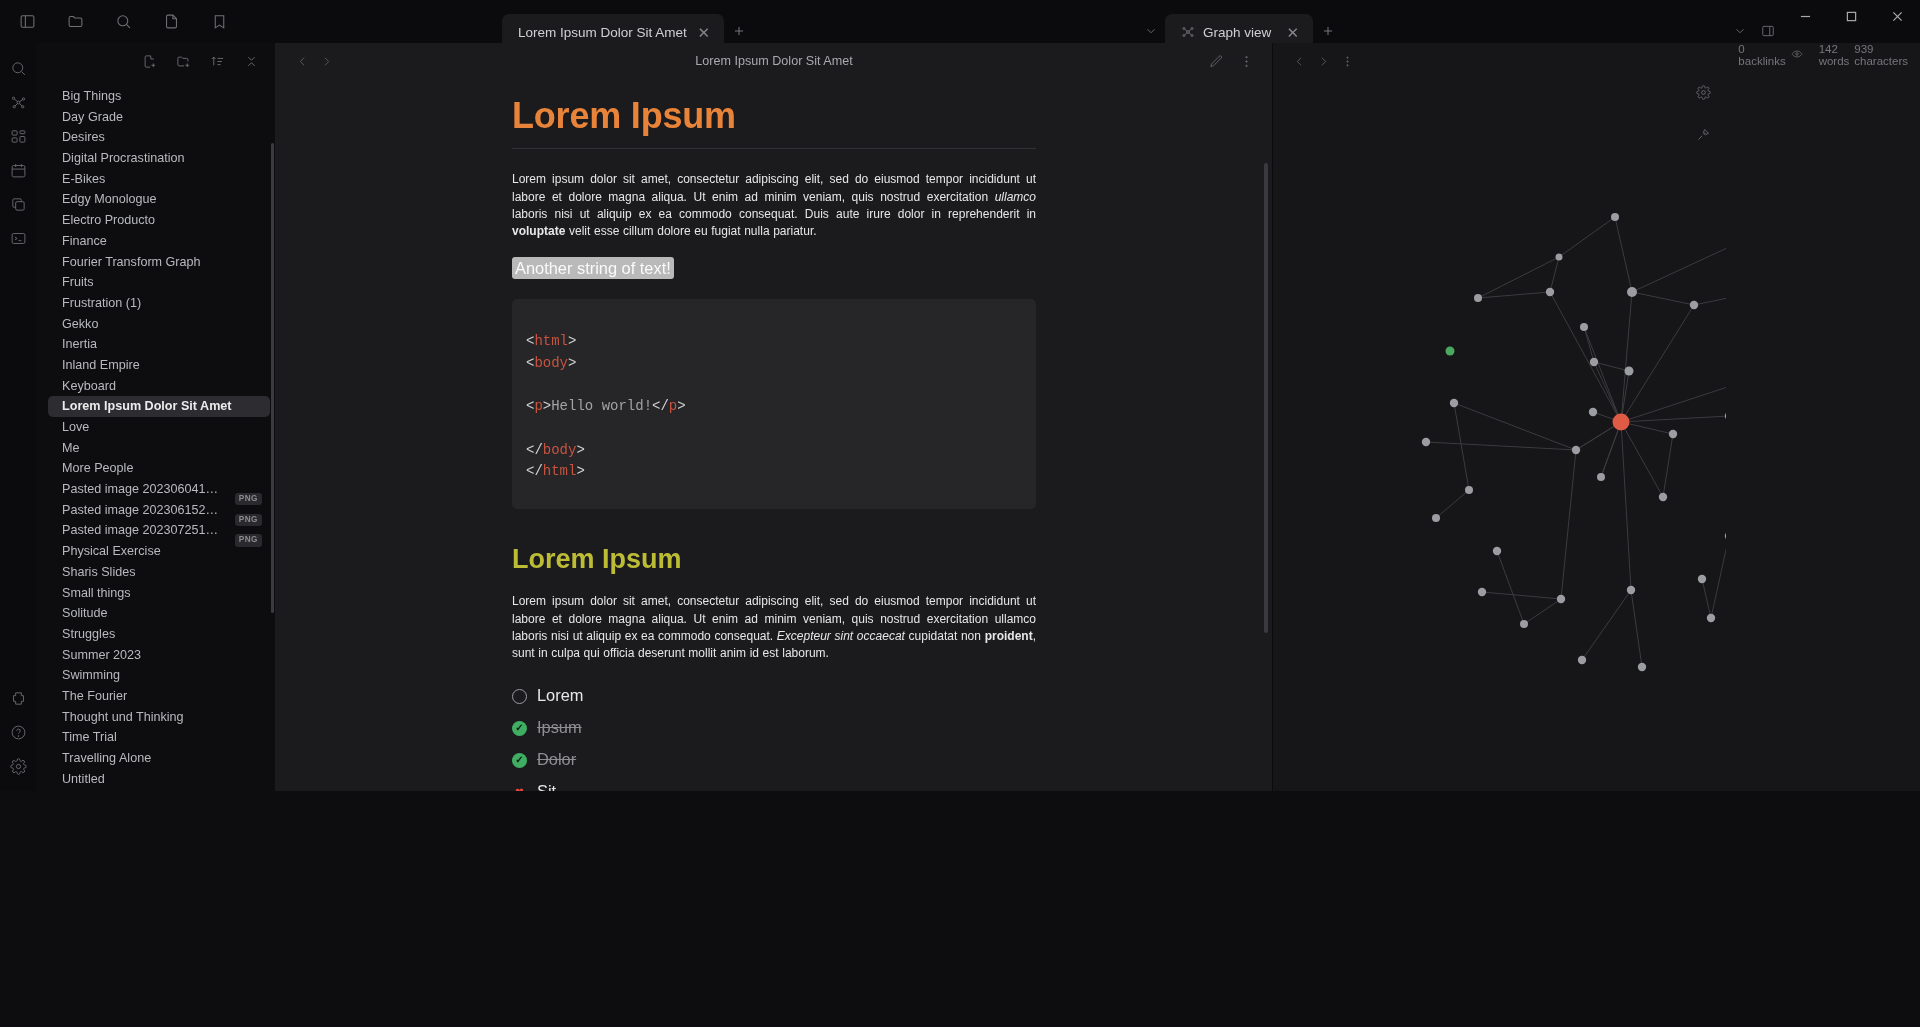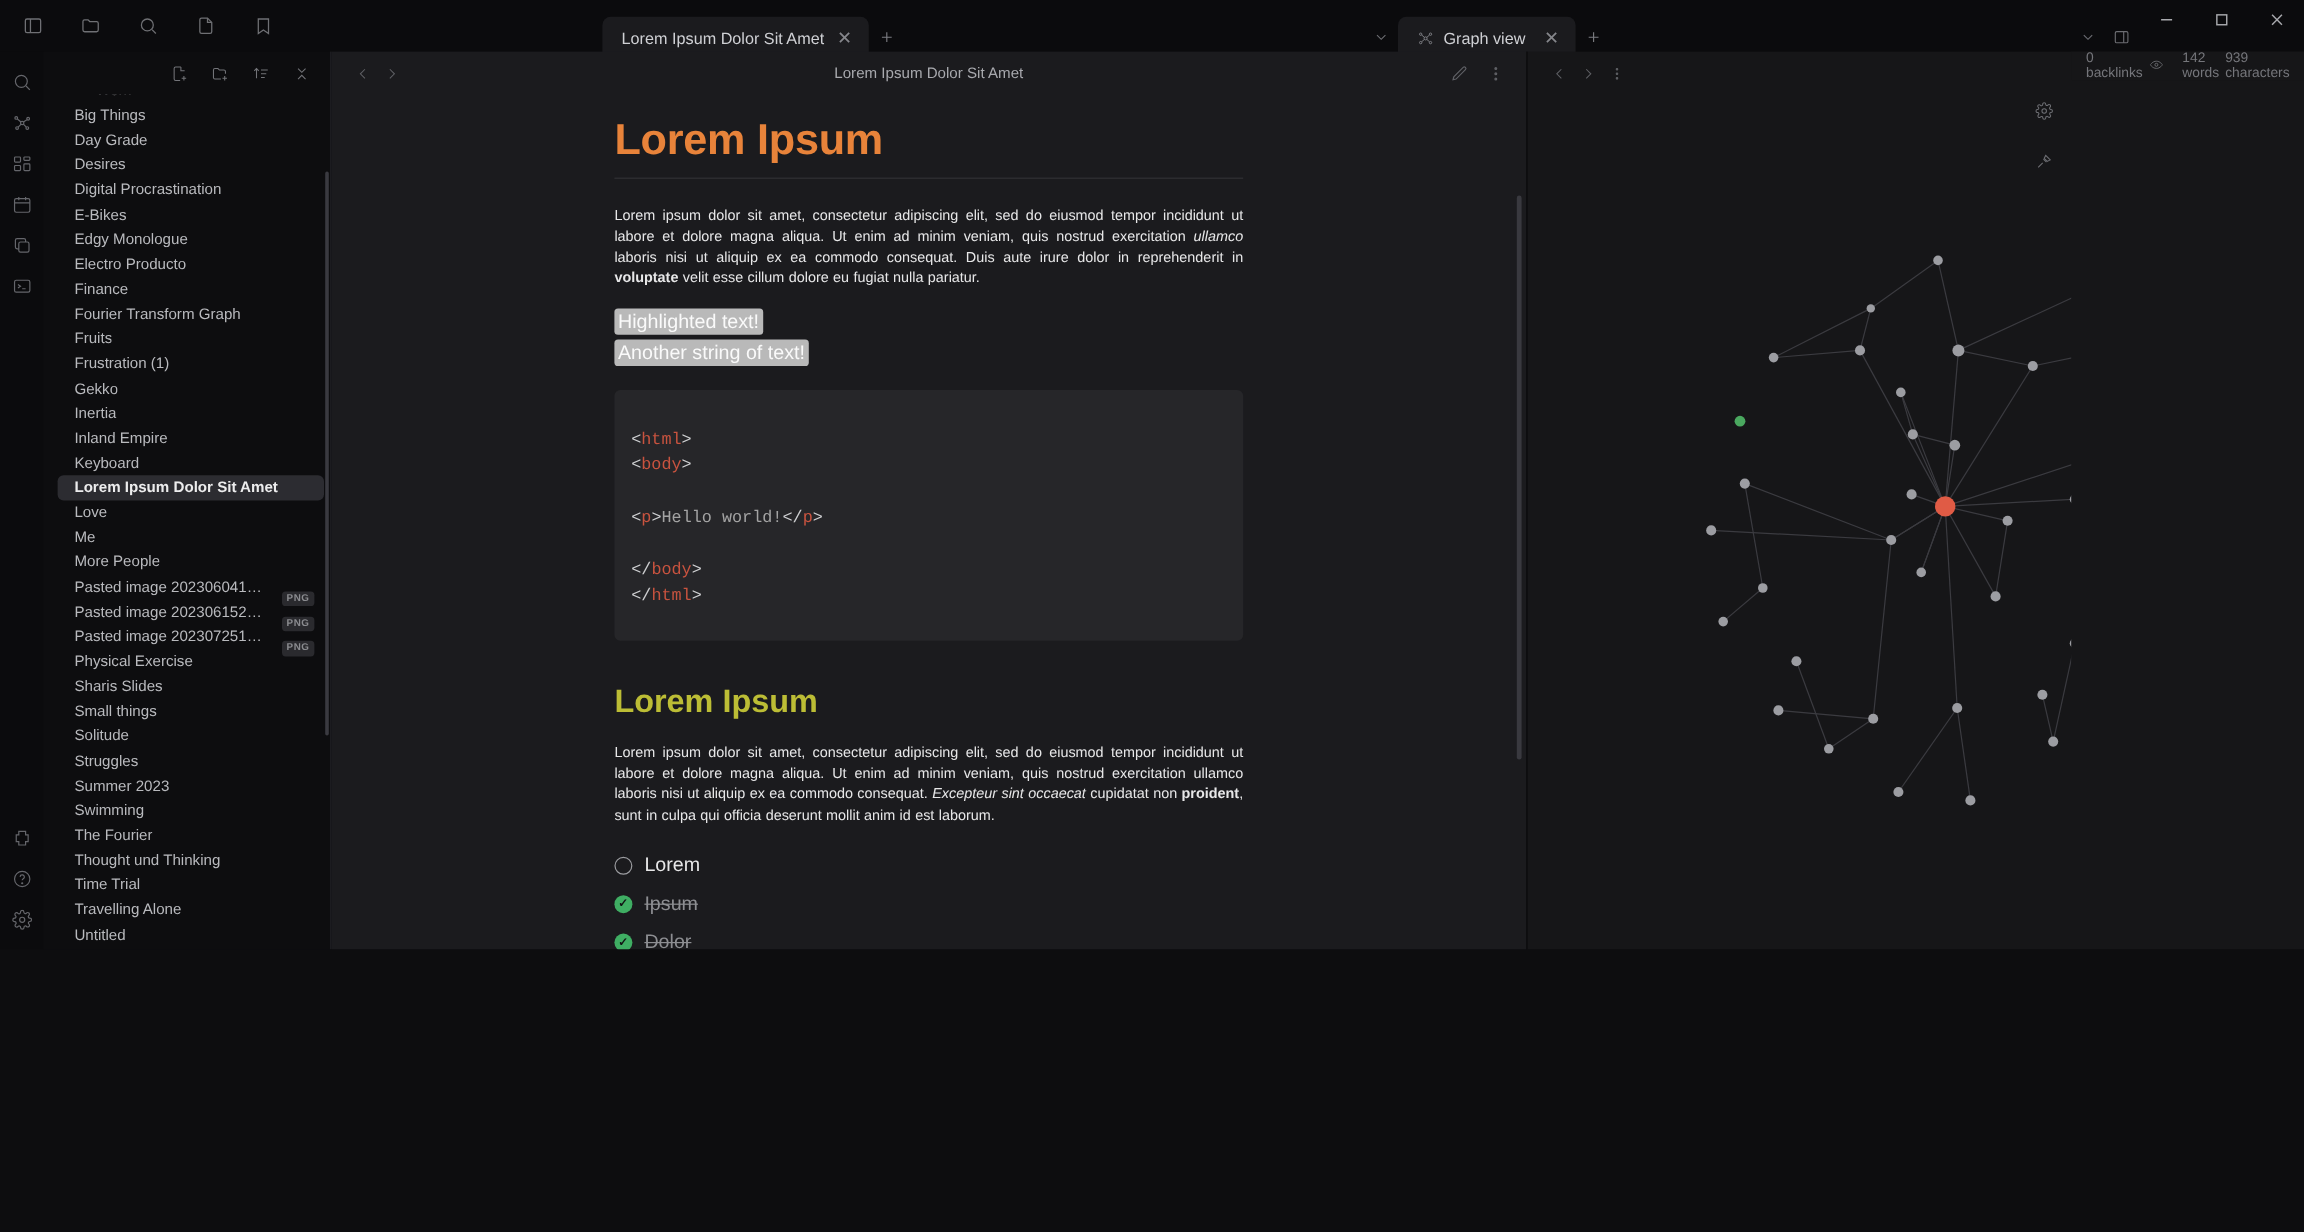--- a/index.html
+++ b/index.html
@@ -549,21 +549,20 @@
           </div>
         </div>
       </div>
 
       <div class="note-scroll">
         <div class="note-body">
           <h1 class="md">Lorem Ipsum</h1>
 
           <p class="md"><span>Lorem ipsum dolor sit amet, consectetur adipiscing elit, sed do eiusmod tempor incididunt ut labore et dolore magna aliqua. Ut enim ad minim veniam, quis nostrud exercitation </span><em>ullamco</em><span> laboris nisi ut aliquip ex ea commodo consequat. Duis aute irure dolor in reprehenderit in </span><strong>voluptate</strong><span> velit esse cillum dolore eu fugiat nulla pariatur.</span></p>
 
-          <div class="hl-line"><span class="hl">Highlighted text!</span></div>
           <div class="hl-line"><span class="hl">Another string of text!</span></div>
 
           <div class="codeblock"><span class="punc">&lt;</span><span class="tag">html</span><span class="punc">&gt;</span>
 <span class="punc">&lt;</span><span class="tag">body</span><span class="punc">&gt;</span>
 
 <span class="punc">&lt;</span><span class="tag">p</span><span class="punc">&gt;</span><span class="txt">Hello world!</span><span class="punc">&lt;/</span><span class="tag">p</span><span class="punc">&gt;</span>
 
 <span class="punc">&lt;/</span><span class="tag">body</span><span class="punc">&gt;</span>
 <span class="punc">&lt;/</span><span class="tag">html</span><span class="punc">&gt;</span></div>
 

